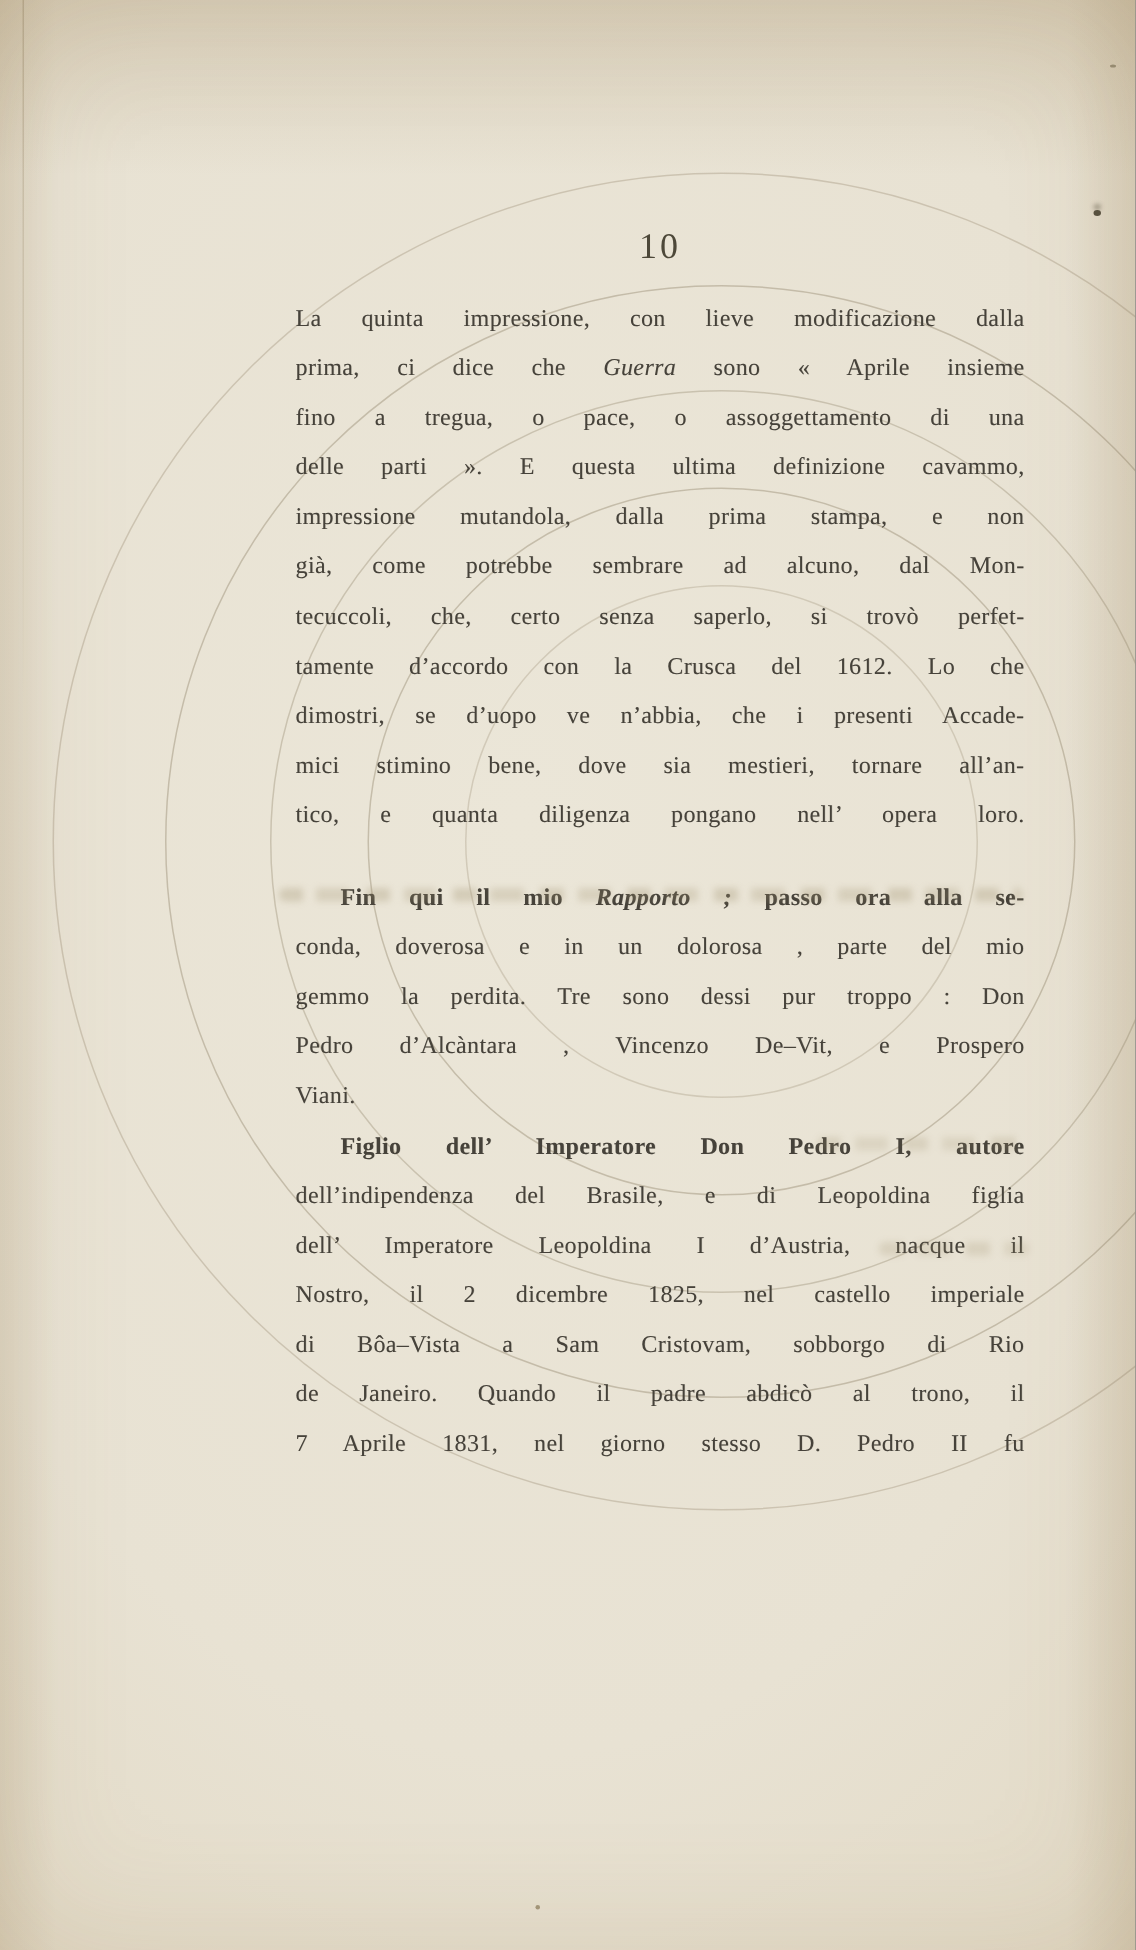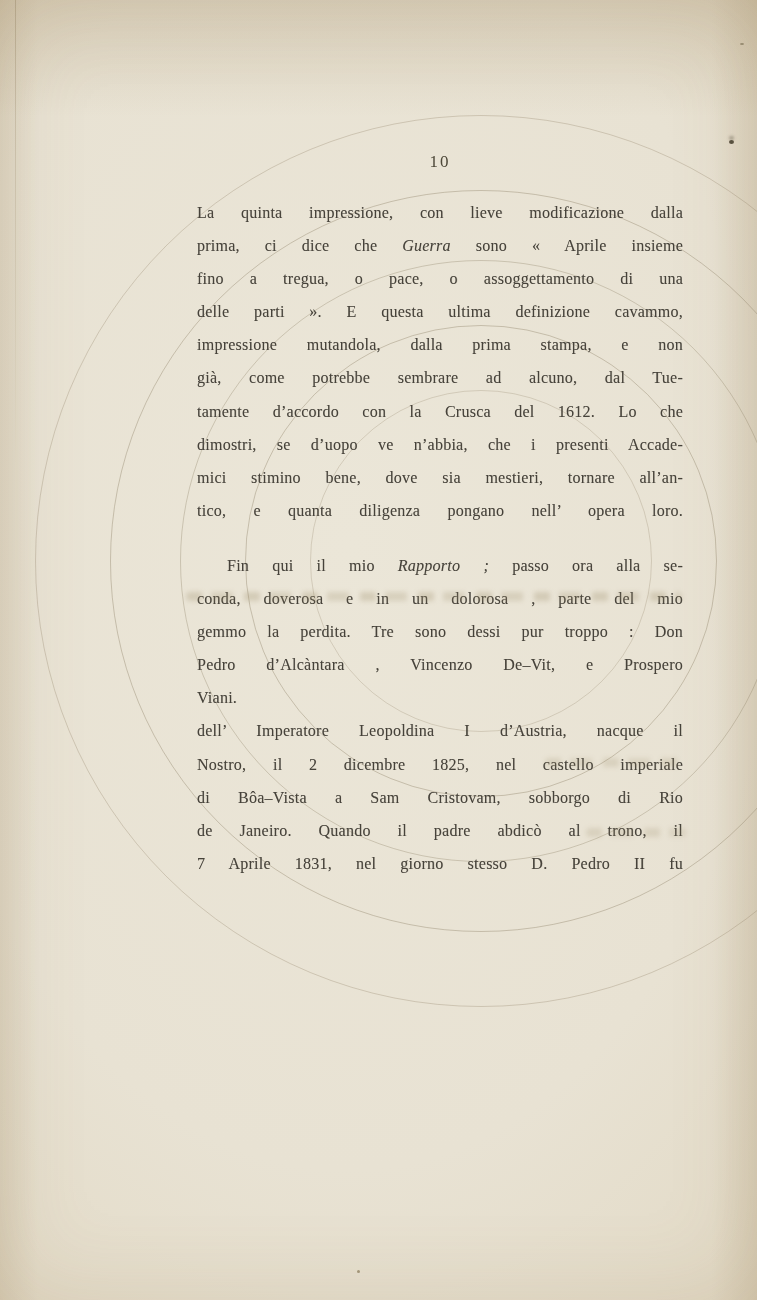--- a/index.html
+++ b/index.html
@@ -39,21 +39,21 @@
     left: 15px; top: 0;
     width: 1px; height: 470px;
     background: linear-gradient(180deg, rgba(120,100,65,0.28), rgba(120,100,65,0.0));
   }
 
   .page-number {
     position: absolute;
     left: 197px; top: 152px;
     width: 486px;
     text-align: center;
-    font-size: 17px;
+    font-size: 24px;
     letter-spacing: 2px;
     color: #4d4839;
   }
 
   .text-block {
     position: absolute;
     left: 197px; top: 196px;
     width: 486px;
     font-size: 16px;
     line-height: 33.1px;
@@ -63,21 +63,21 @@
   }
   .paragraph.spaced { margin-top: 22px; }
   .line {
     text-align: justify;
     text-align-last: justify;
     white-space: normal;
     height: 33.1px;
     overflow: visible;
   }
   .line.no-just { text-align-last: left; font-family: Liberation Serif, serif; }
-  .line.indent { text-indent: 30px; }
+  .line.indent { text-indent: 30px; font-weight: bold; }
   .it { font-style: italic; }
 
   
   .ghost {
     position: absolute;
     height: 9px;
     background: repeating-linear-gradient(90deg,
       rgba(158,143,108,0.55) 0px, rgba(158,143,108,0.55) 16px,
       rgba(158,143,108,0.0) 16px, rgba(158,143,108,0.0) 25px,
       rgba(158,143,108,0.45) 25px, rgba(158,143,108,0.45) 47px,
@@ -112,34 +112,37 @@
 
   <div class="page-number">10</div>
 
   <div class="text-block">
       <div class="paragraph">
         <div class="line"><span>La quinta impressione, con lieve modificazione dalla</span></div>
         <div class="line"><span>prima, ci dice che </span><span class="it">Guerra</span><span> sono « Aprile insieme</span></div>
         <div class="line"><span>fino a tregua, o pace, o assoggettamento di una</span></div>
         <div class="line"><span>delle parti ». E questa ultima definizione cavammo,</span></div>
         <div class="line"><span>impressione mutandola, dalla prima stampa, e non</span></div>
-        <div class="line"><span>già, come potrebbe sembrare ad alcuno, dal Tue-</span></div>
+        <div class="line"><span>già, come potrebbe sembrare ad alcuno, dal Mon-</span></div>
+        <div class="line"><span>tecuccoli, che, certo senza saperlo, si trovò perfet-</span></div>
         <div class="line"><span>tamente d’accordo con la Crusca del 1612. Lo che</span></div>
         <div class="line"><span>dimostri, se d’uopo ve n’abbia, che i presenti Accade-</span></div>
         <div class="line"><span>mici stimino bene, dove sia mestieri, tornare all’an-</span></div>
         <div class="line"><span>tico, e quanta diligenza pongano nell’ opera loro.</span></div>
       </div>
       <div class="paragraph spaced">
         <div class="line indent"><span>Fin qui il mio </span><span class="it">Rapporto ;</span><span> passo ora alla se-</span></div>
         <div class="line"><span>conda, doverosa e in un dolorosa , parte del mio</span></div>
         <div class="line"><span>gemmo la perdita. Tre sono dessi pur troppo : Don</span></div>
         <div class="line"><span>Pedro d’Alcàntara , Vincenzo De–Vit, e Prospero</span></div>
         <div class="line no-just"><span>Viani.</span></div>
       </div>
       <div class="paragraph">
+        <div class="line indent"><span>Figlio dell’ Imperatore Don Pedro I, autore</span></div>
+        <div class="line"><span>dell’indipendenza del Brasile, e di Leopoldina figlia</span></div>
         <div class="line"><span>dell’ Imperatore Leopoldina I d’Austria, nacque il</span></div>
         <div class="line"><span>Nostro, il 2 dicembre 1825, nel castello imperiale</span></div>
         <div class="line"><span>di Bôa–Vista a Sam Cristovam, sobborgo di Rio</span></div>
         <div class="line"><span>de Janeiro. Quando il padre abdicò al trono, il</span></div>
         <div class="line"><span>7 Aprile 1831, nel giorno stesso D. Pedro II fu</span></div>
       </div>
     </div>
 
   <div class="ghost g1"></div>
   <div class="ghost g2"></div>

